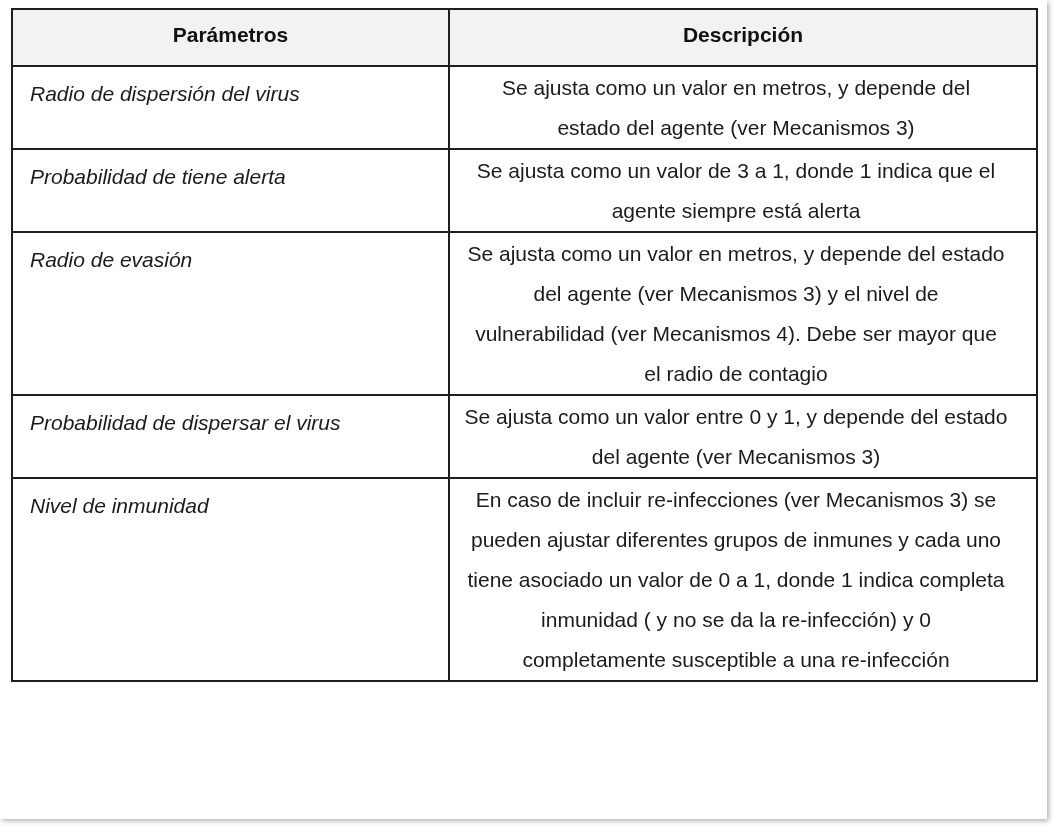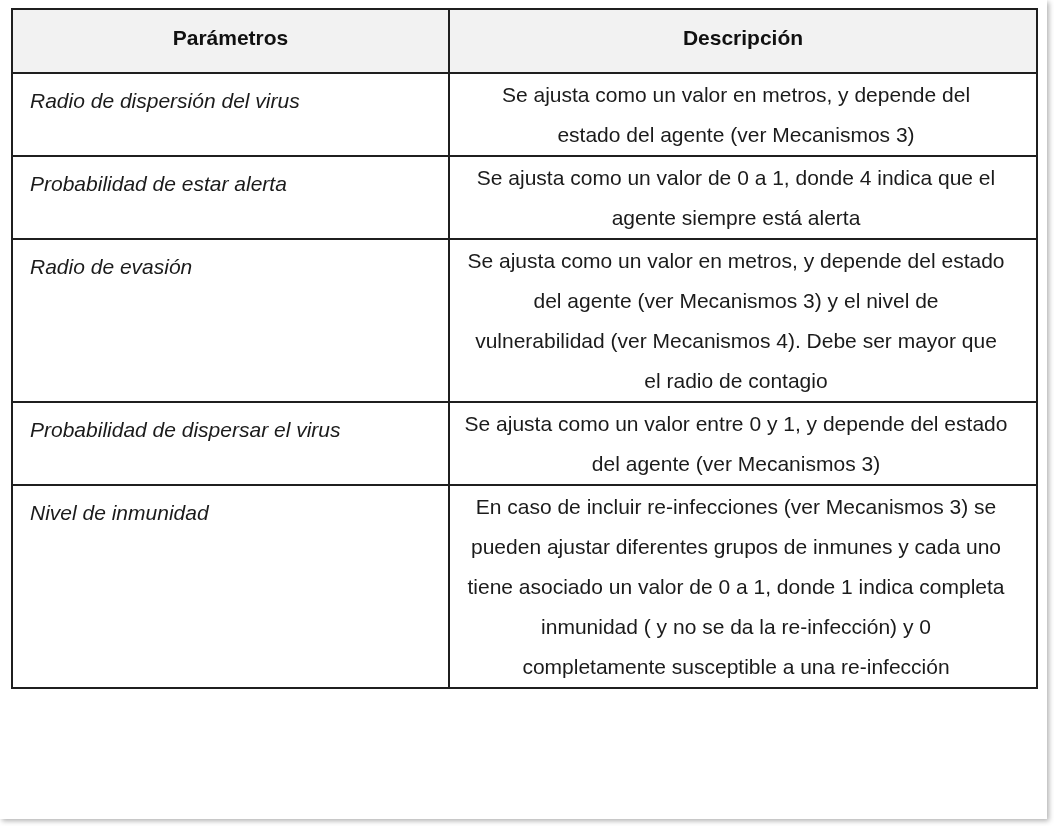--- a/index.html
+++ b/index.html
@@ -30,21 +30,21 @@
     width: 1025px;
     border-collapse: collapse;
     table-layout: fixed;
   }
   .params-table th,
   .params-table td {
     border: 2px solid #1f1f1f;
     font-size: 21px;
     color: #1b1b1b;
   }
-  .params-table thead tr { height: 64px; }
+  .params-table thead tr { height: 57px; }
   .params-table th {
     background: #f2f2f2;
     font-weight: bold;
     color: #111111;
     text-align: center;
     vertical-align: middle;
     padding: 0 0 6px 0;
   }
   .col-param { width: 437px; }
   .col-desc  { width: 588px; }
@@ -86,22 +86,22 @@
         <th>Descripción</th>
       </tr>
     </thead>
     <tbody>
       <tr>
         <td class="param">Radio de dispersión del virus</td>
         <td class="desc">Se ajusta como un valor en metros,  y depende del
 estado del agente (ver Mecanismos 3)</td>
       </tr>
       <tr>
-        <td class="param">Probabilidad de estar alerta</td>
-        <td class="desc">Se ajusta como un valor de 0 a 1, donde 4 indica que el
+        <td class="param">Probabilidad de tiene alerta</td>
+        <td class="desc">Se ajusta como un valor de 3 a 1, donde 1 indica que el
 agente siempre está alerta</td>
       </tr>
       <tr>
         <td class="param">Radio de evasión</td>
         <td class="desc">Se ajusta como un valor en metros, y depende del estado
 del agente (ver Mecanismos 3) y el nivel de
 vulnerabilidad (ver Mecanismos 4). Debe ser mayor que
 el radio de contagio</td>
       </tr>
       <tr>

